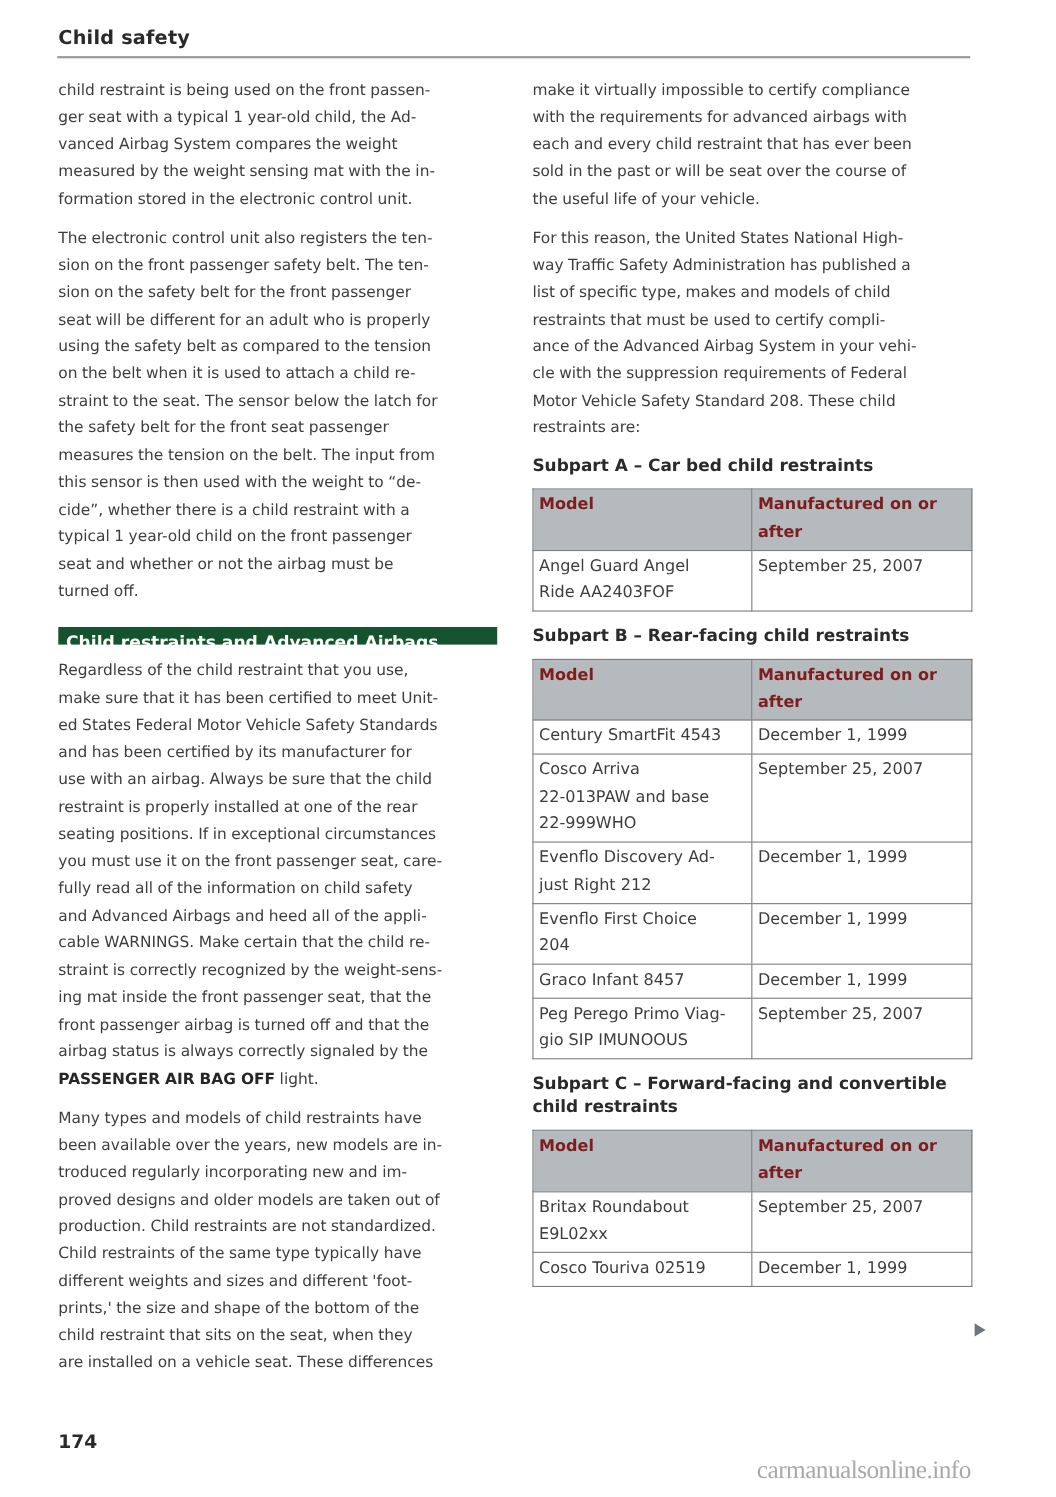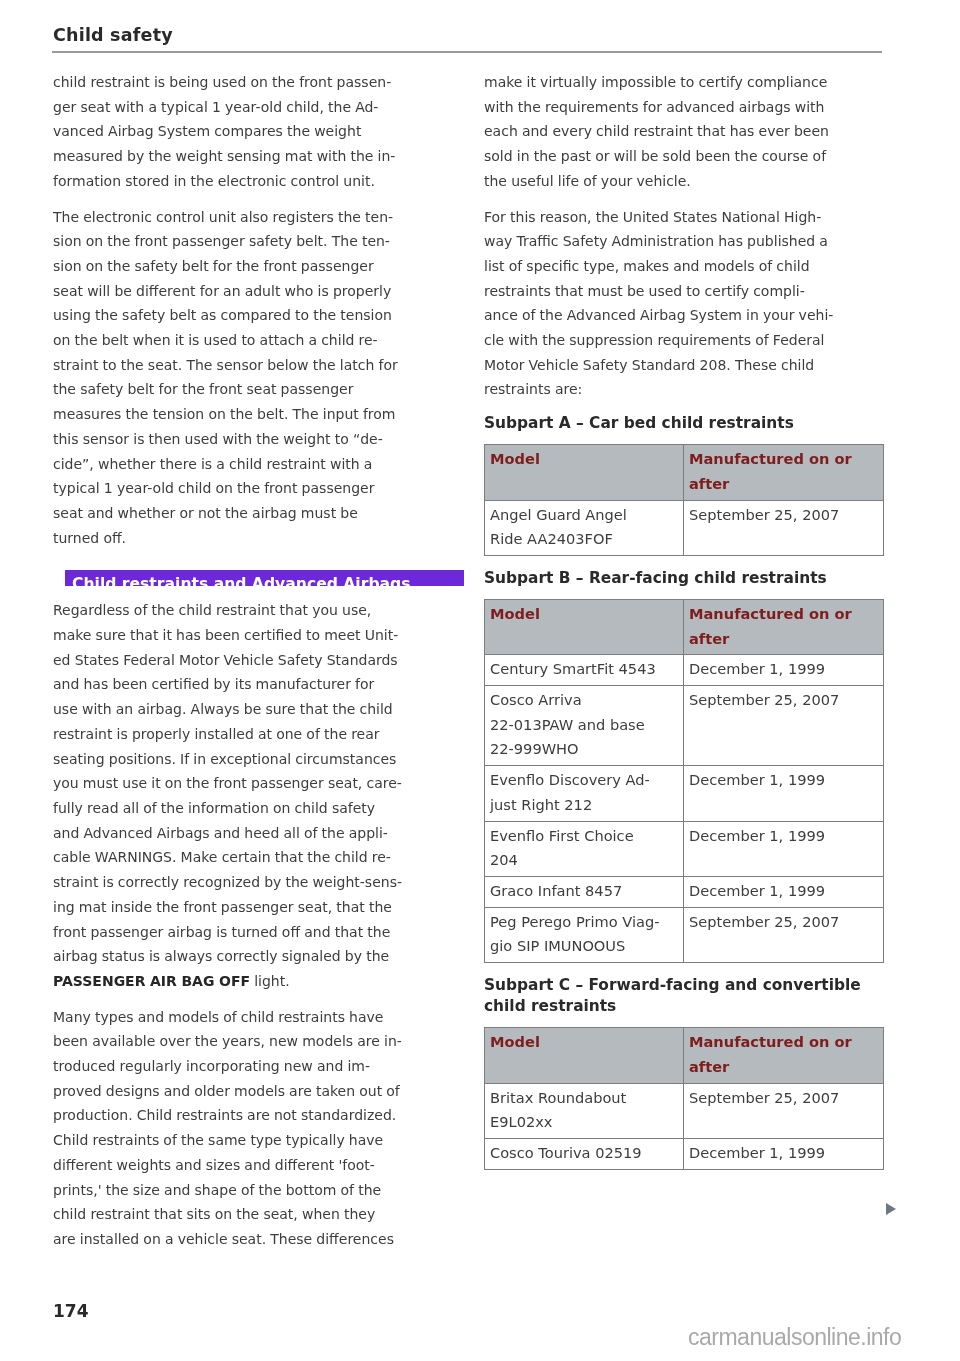--- a/index.html
+++ b/index.html
@@ -20,24 +20,24 @@
   .col-left { left: 53px; }
   .col-right { left: 484px; }
   p.body {
     margin: 0 0 11px 0;
     font-size: 14px; line-height: 24.7px; color: #3d3d3d;
     word-spacing: -0.3px;
   }
   p.body .line { display: block; white-space: nowrap; }
   b.strong { font-weight: bold; color: #262626; }
   .section-banner {
-    background: #6d28d9; color: #ffffff;
+    background: #14532d; color: #ffffff;
     font-weight: bold; font-size: 15.6px;
     height: 16px; line-height: 28px; padding-left: 7px;
-    margin: 20px 0 12px 12px; width: 392px;
+    margin: 20px 0 12px 0; width: 392px;
   }
   .subhead {
     font-weight: bold; font-size: 15.4px; color: #2a2a2a;
     line-height: 21px; margin: 4px 0 10px 0;
   }
   table.restraints {
     border-collapse: collapse; width: 400px; margin-bottom: 12px;
     font-size: 14.6px; color: #3d3d3d;
   }
   table.restraints th, table.restraints td {
@@ -53,21 +53,21 @@
     position: absolute; left: 886px; top: 1203px; width: 0; height: 0;
     border-top: 6px solid transparent; border-bottom: 6px solid transparent;
     border-left: 10px solid #6d7780;
   }
   .page-number {
     position: absolute; left: 53px; top: 1301px;
     font-size: 17px; font-weight: bold; color: #2a2a2a;
   }
   .watermark {
     position: absolute; left: 688px; top: 1324px;
-    font-family: Liberation Sans, sans-serif; font-size: 23px;
+    font-family: Liberation Serif, serif; font-size: 23px;
     color: #a9a9a9; letter-spacing: -0.5px;
   }
 </style>
 </head>
 <body>
 
 <div class="header-title">Child safety</div>
 <div class="header-rule"></div>
 
 <div class="col col-left">
@@ -127,21 +127,21 @@
     <span class="line">child restraint that sits on the seat, when they</span>
     <span class="line">are installed on a vehicle seat. These differences</span>
   </p>
 </div>
 
 <div class="col col-right">
   <p class="body">
     <span class="line">make it virtually impossible to certify compliance</span>
     <span class="line">with the requirements for advanced airbags with</span>
     <span class="line">each and every child restraint that has ever been</span>
-    <span class="line">sold in the past or will be sold been the course of</span>
+    <span class="line">sold in the past or will be seat over the course of</span>
     <span class="line">the useful life of your vehicle.</span>
   </p>
   <p class="body">
     <span class="line">For this reason, the United States National High-</span>
     <span class="line">way Traffic Safety Administration has published a</span>
     <span class="line">list of specific type, makes and models of child</span>
     <span class="line">restraints that must be used to certify compli-</span>
     <span class="line">ance of the Advanced Airbag System in your vehi-</span>
     <span class="line">cle with the suppression requirements of Federal</span>
     <span class="line">Motor Vehicle Safety Standard 208. These child</span>

